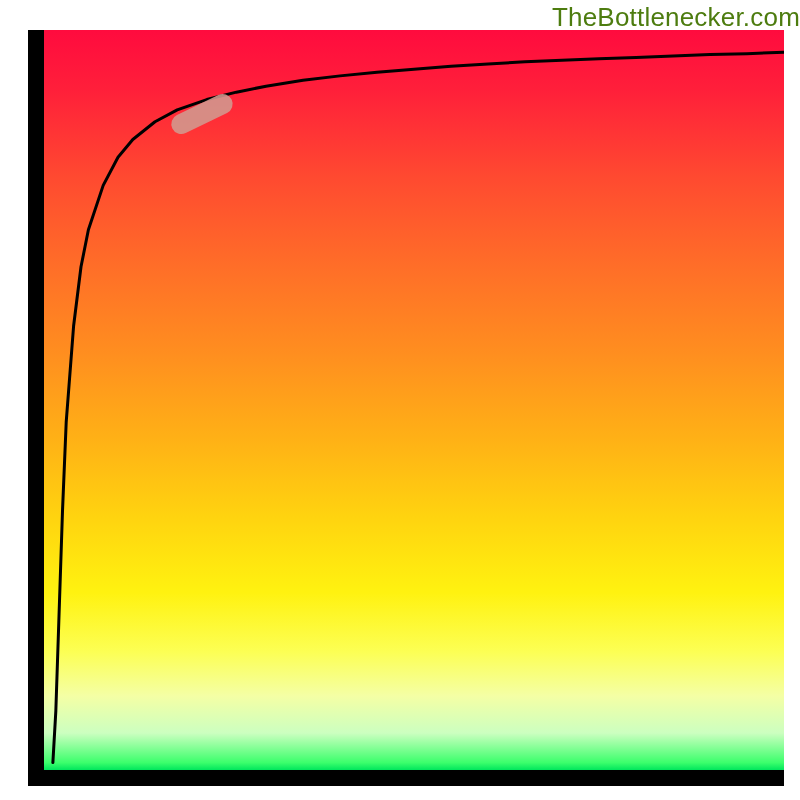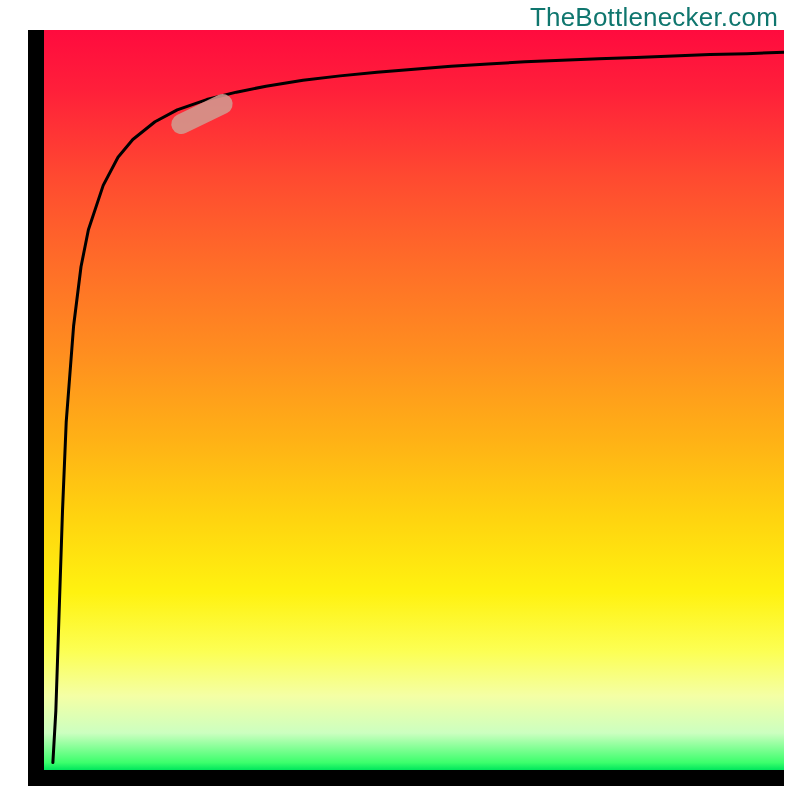--- a/index.html
+++ b/index.html
@@ -12,23 +12,23 @@
     overflow: hidden;
   }
   .frame {
     position: relative;
     width: 800px;
     height: 800px;
   }
   .watermark {
     position: absolute;
     top: 2px;
-    right: 22px;
+    right: 0;
     font-size: 26px;
-    color: #0f766e;
+    color: #4d7c0f;
     font-weight: 400;
     letter-spacing: 0.2px;
   }
   .axes {
     position: absolute;
     left: 28px;
     top: 30px;
     width: 756px;
     height: 756px;
     background: #000000;

